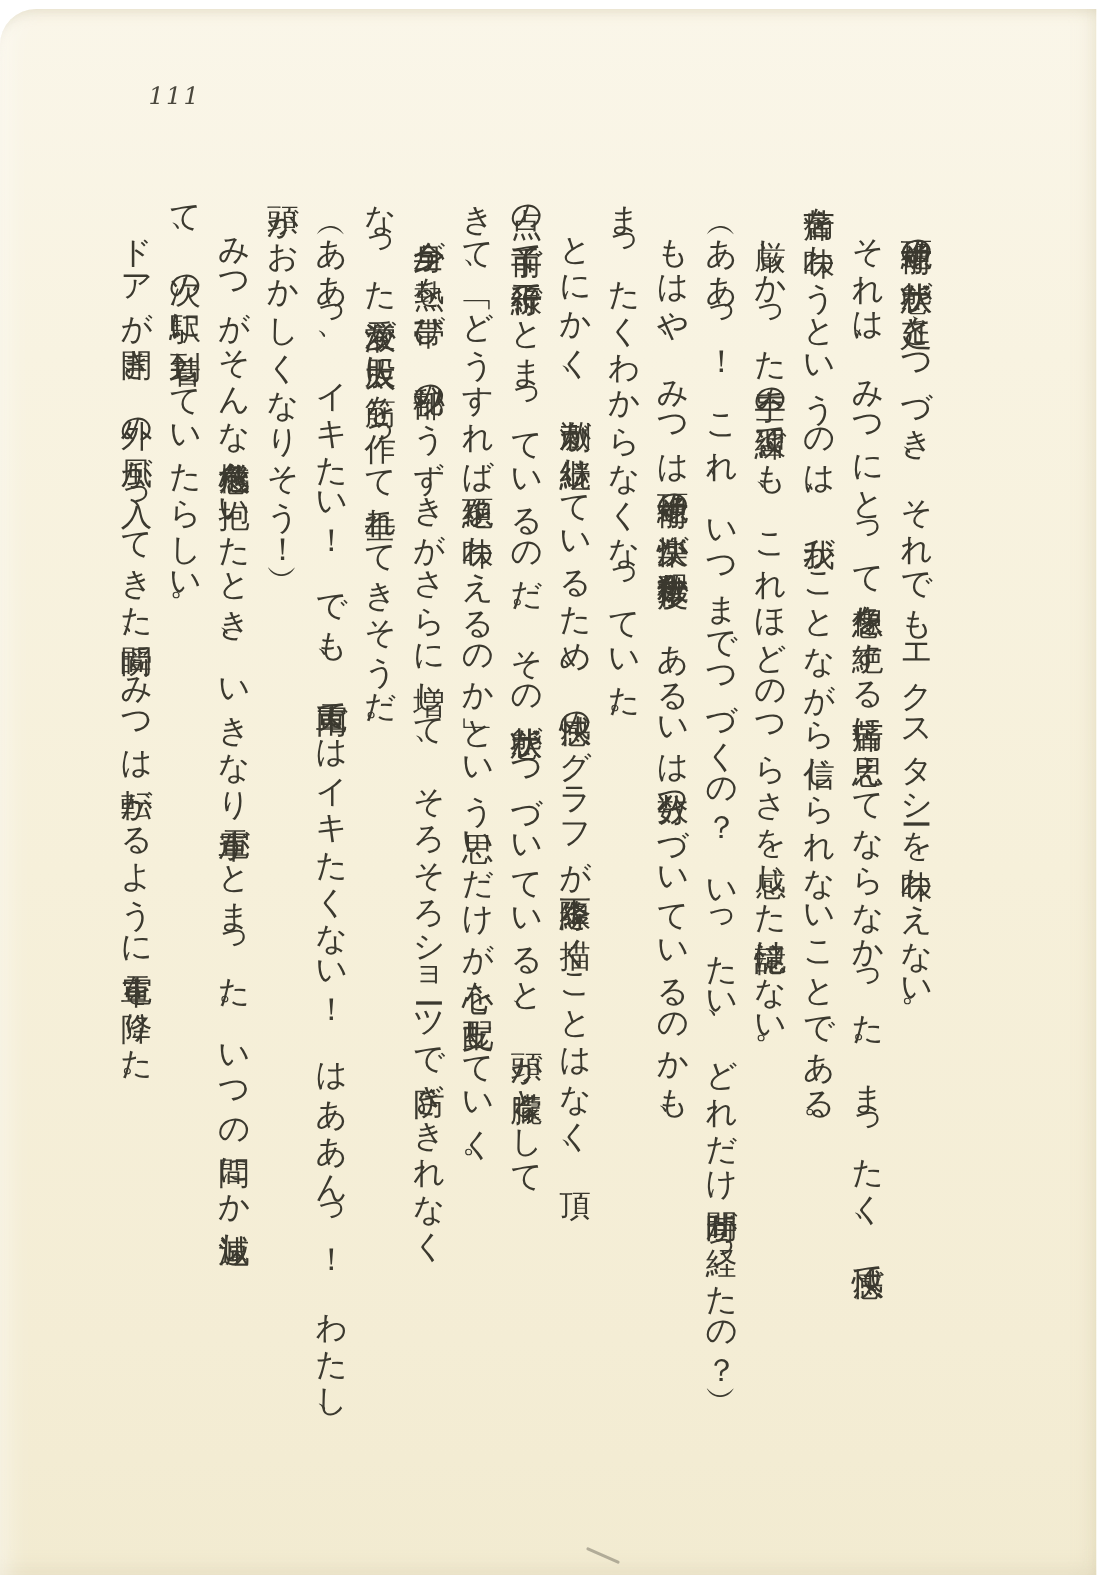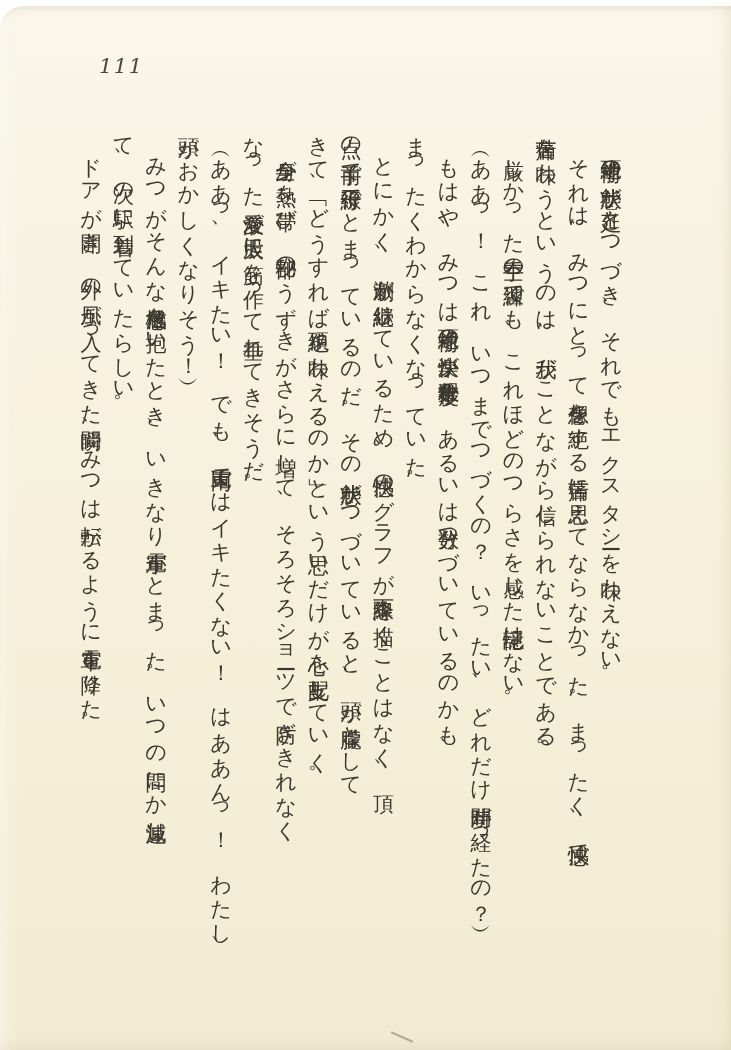--- a/index.html
+++ b/index.html
@@ -27,21 +27,21 @@
       inset 0 8px 10px -8px rgba(190, 178, 140, 0.45),
       inset 14px 0 22px -16px rgba(255, 255, 255, 0.9),
       inset -10px 0 18px -12px rgba(190, 178, 140, 0.35),
       inset 0 -10px 18px -12px rgba(185, 172, 135, 0.30);
   }
   
   .page-number {
     position: absolute;
     left: 99px;
     top: 48px;
-    font-size: 21px;
+    font-size: 16px;
     font-style: italic;
     letter-spacing: 1.5px;
     color: #4a473d;
   }
   
   .text-area {
     position: absolute;
     top: 116px;
     right: 104px;
     height: 856px;

